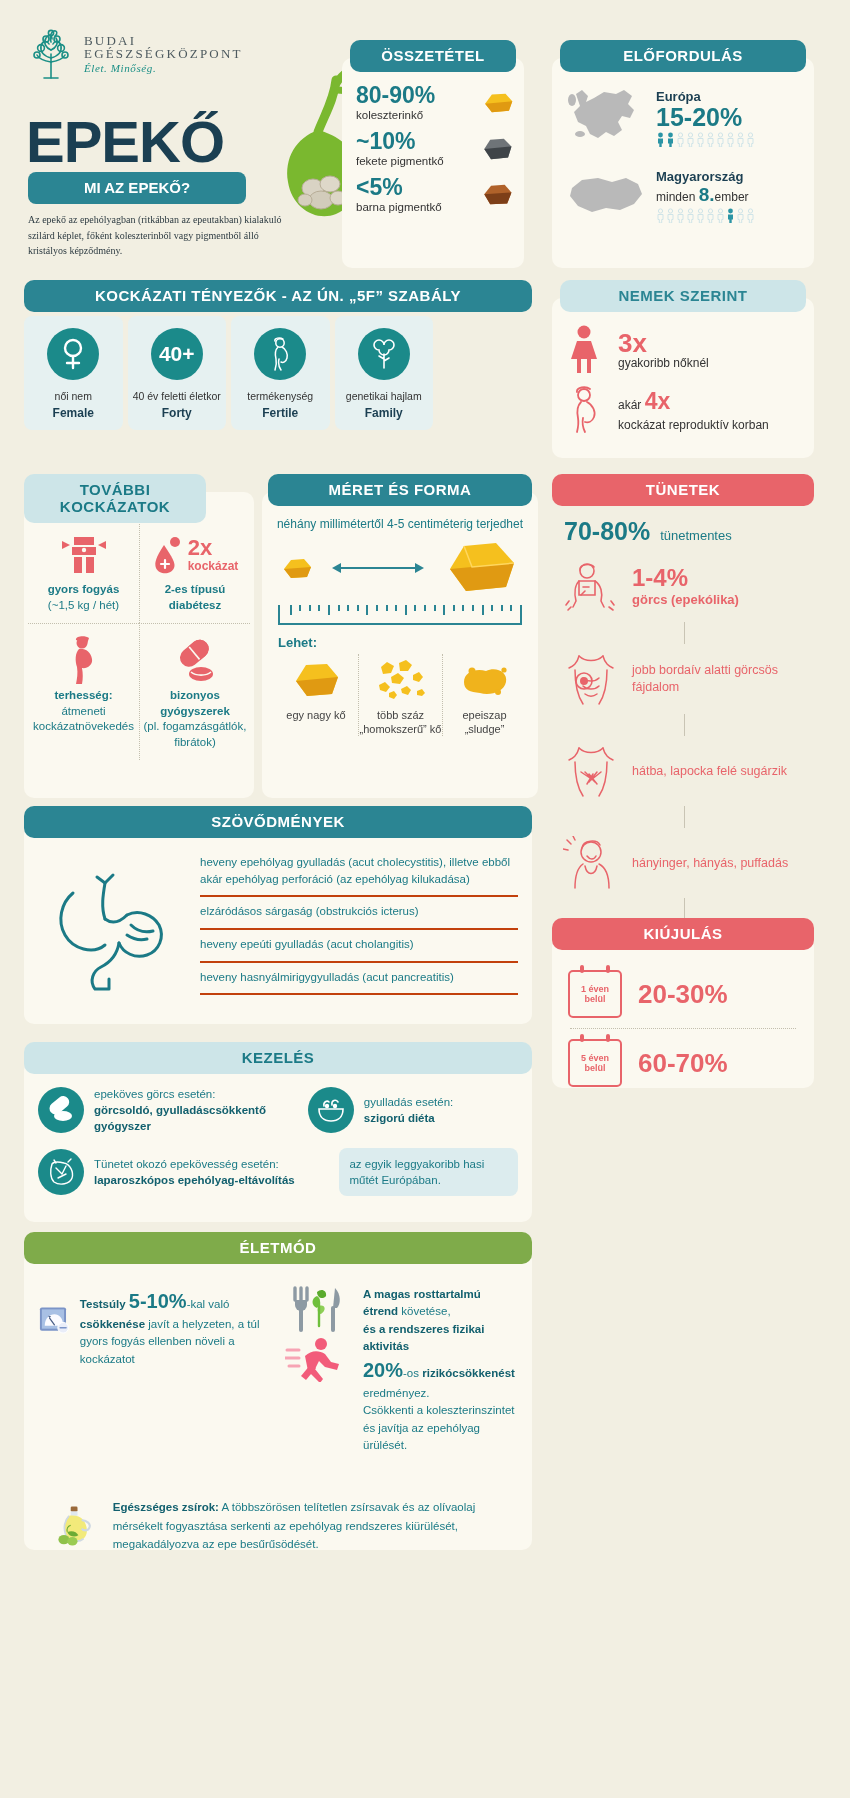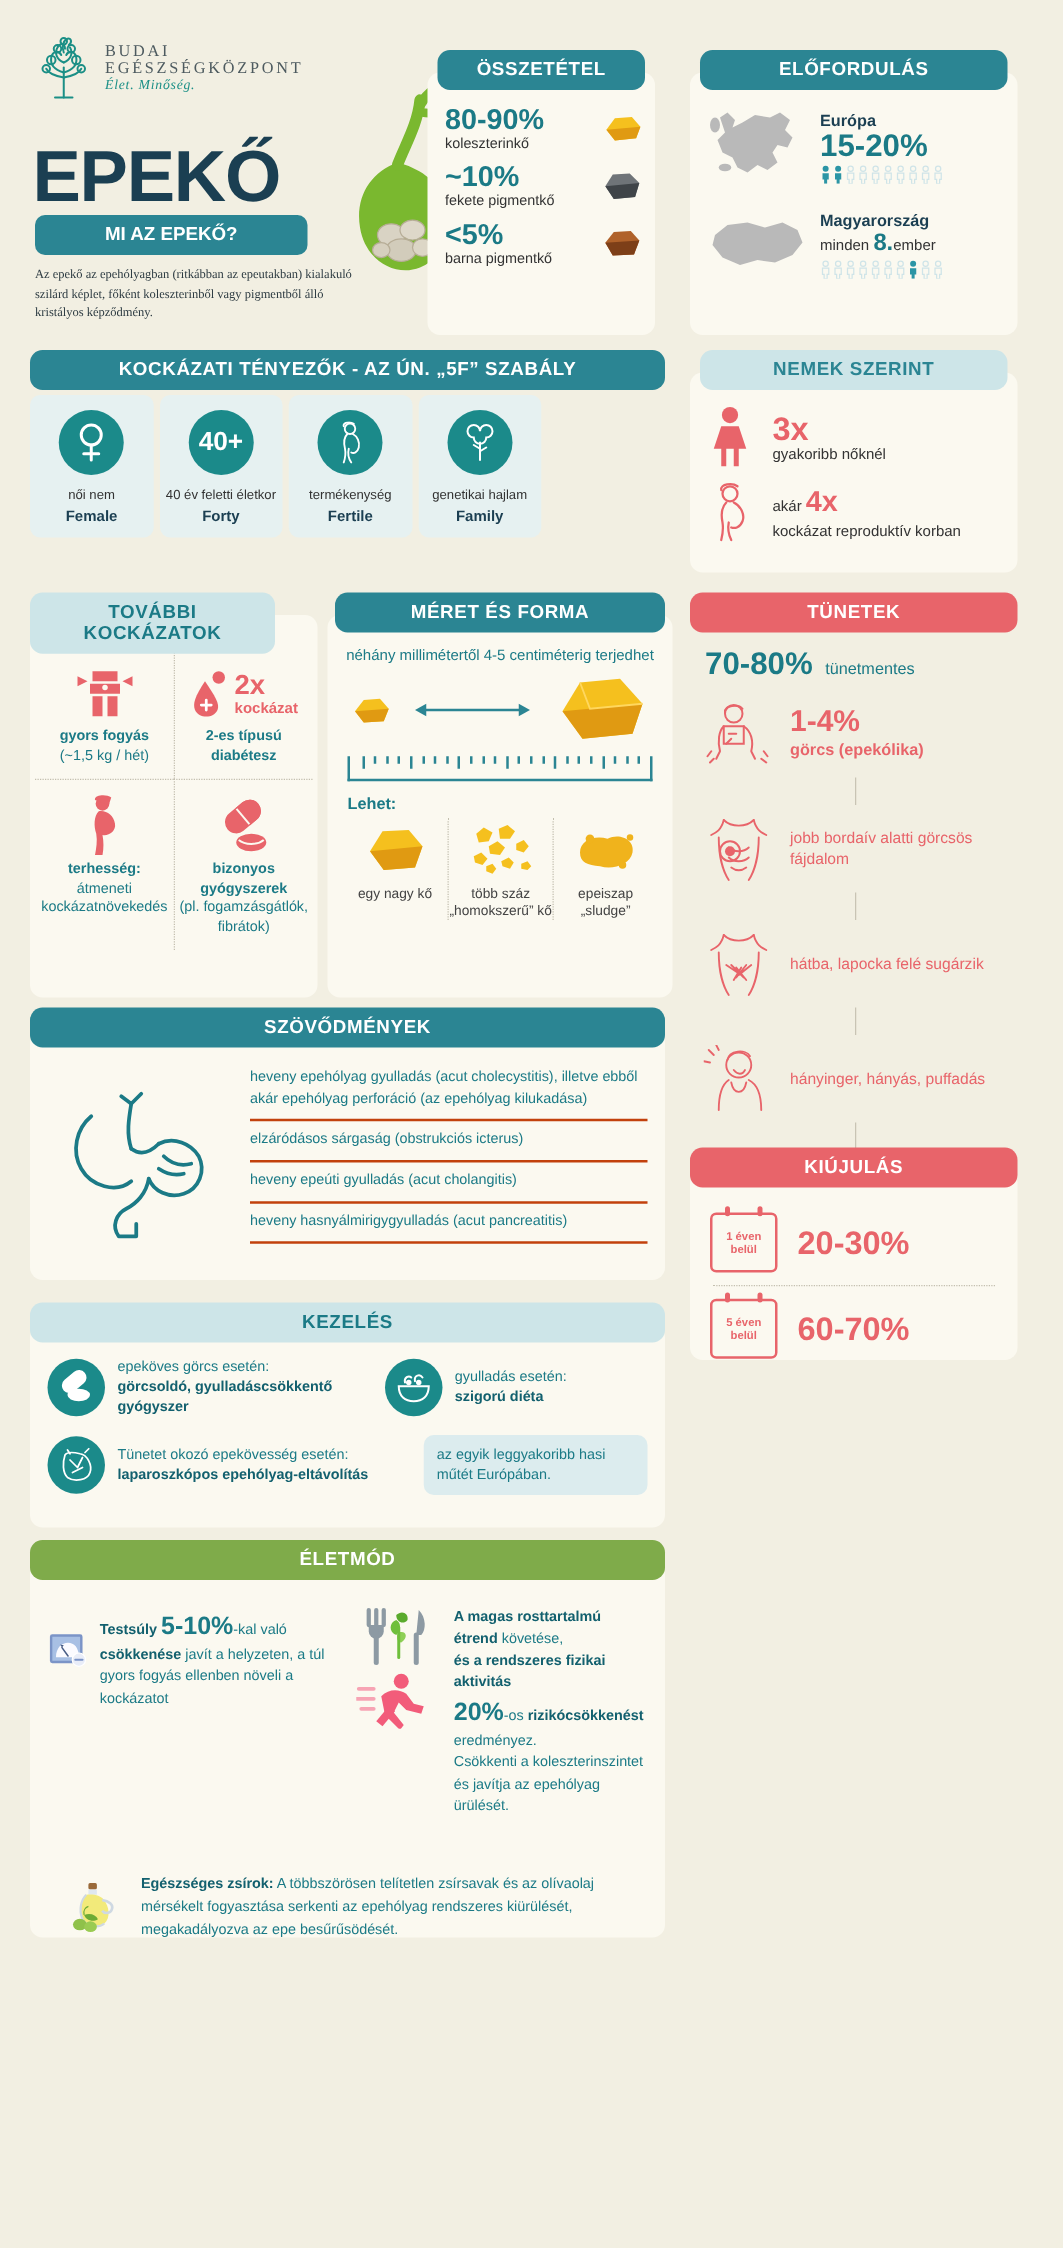--- a/index.html
+++ b/index.html
@@ -88,21 +88,21 @@
   
   #nemek-band { position:absolute; left:560px; top:280px; width:246px; }
   #nemek-card  { position:absolute; left:552px; top:298px; width:262px; height:160px; padding:26px 12px 8px 12px;}
   .gen-row { display:flex; align-items:center; gap:14px; margin-bottom:10px;}
   .gen-big { font-size:26px; font-weight:bold; color:#e8646a; line-height:1;}
   .gen-lbl { font-size:12px; color:#333; }
   .gen-lbl2 { font-size:12px; color:#333; line-height:1.35;}
   .gen-lbl2 b { font-size:23px; color:#e8646a; }
 
   
-  #tovabbi-band { position:absolute; left:24px; top:474px; width:196px; background:#cde5e8; color:#1b7a86;}
+  #tovabbi-band { position:absolute; left:24px; top:474px; width:182px; background:#cde5e8; color:#1b7a86;}
   #tovabbi-card { position:absolute; left:24px; top:492px; width:230px; height:306px; padding:26px 4px 4px;}
   .tr-grid { display:flex; flex-wrap:wrap; }
   .tr-cell { width:111px; text-align:center; padding:10px 3px;}
   .tr-icon { height:54px; display:flex; align-items:center; justify-content:center;}
   .tr-t1 { font-size:11.5px; font-weight:bold; color:#1b7a86; line-height:1.35;}
   .tr-t2 { font-size:11.5px; color:#1b7a86; line-height:1.35;}
   .tr-2x { font-size:22px; font-weight:bold; color:#e8646a; line-height:1;}
   .tr-2x-lbl{ font-size:12px; font-weight:bold; color:#e8646a;}
 
   

